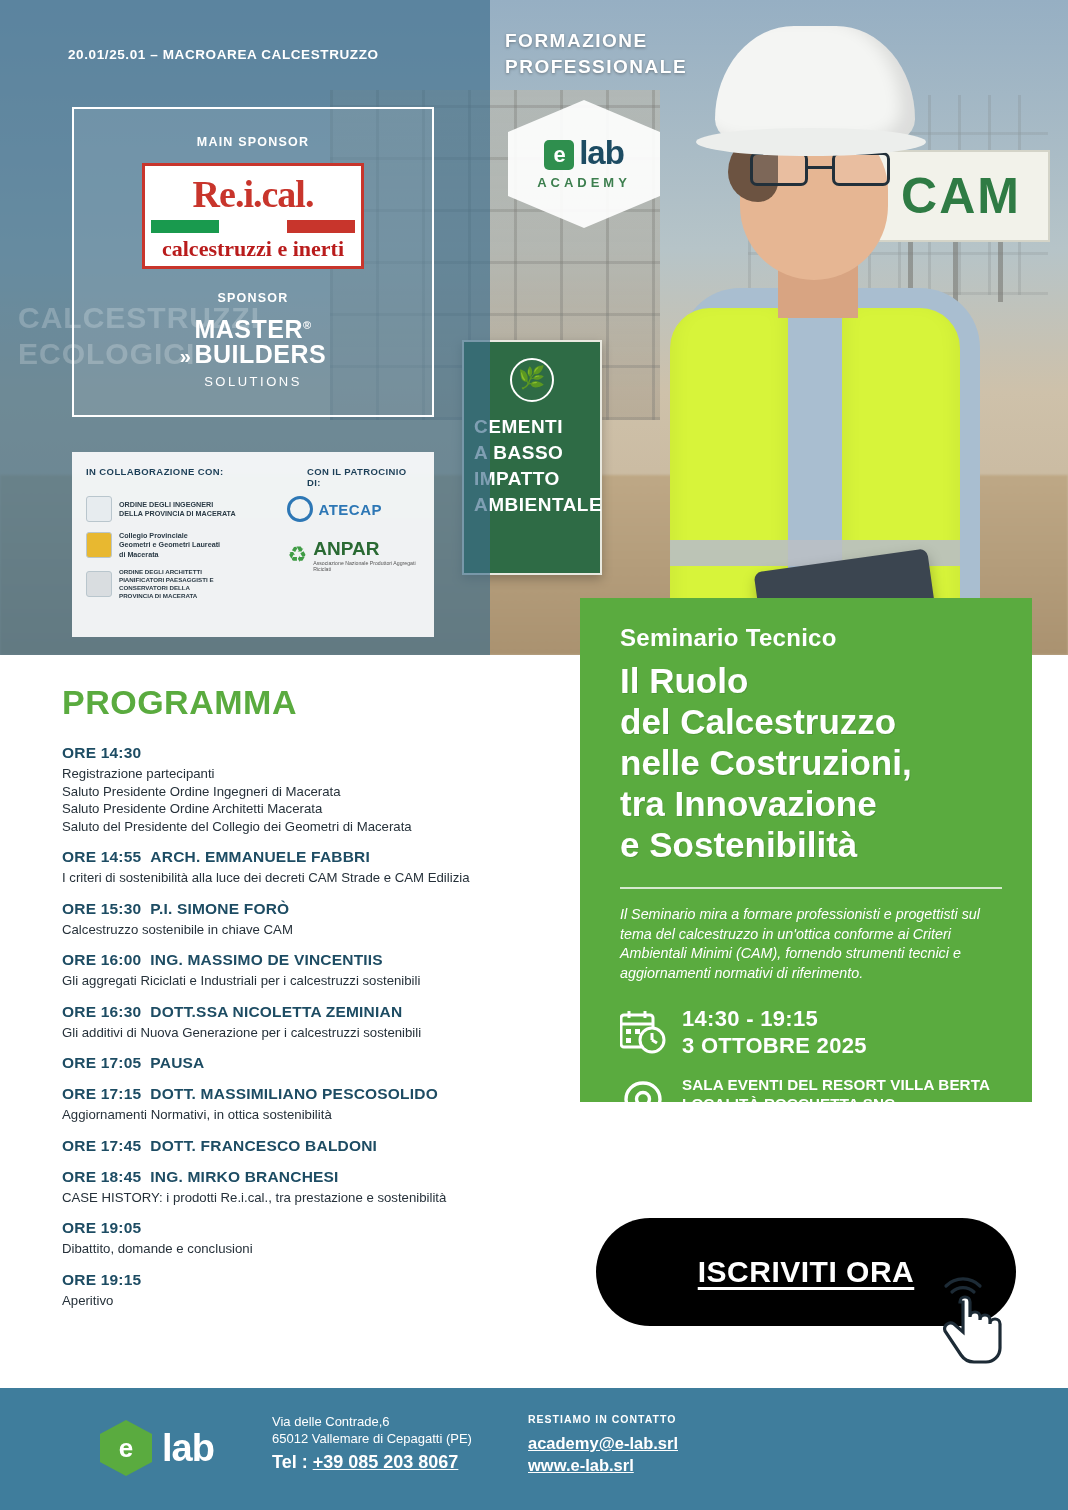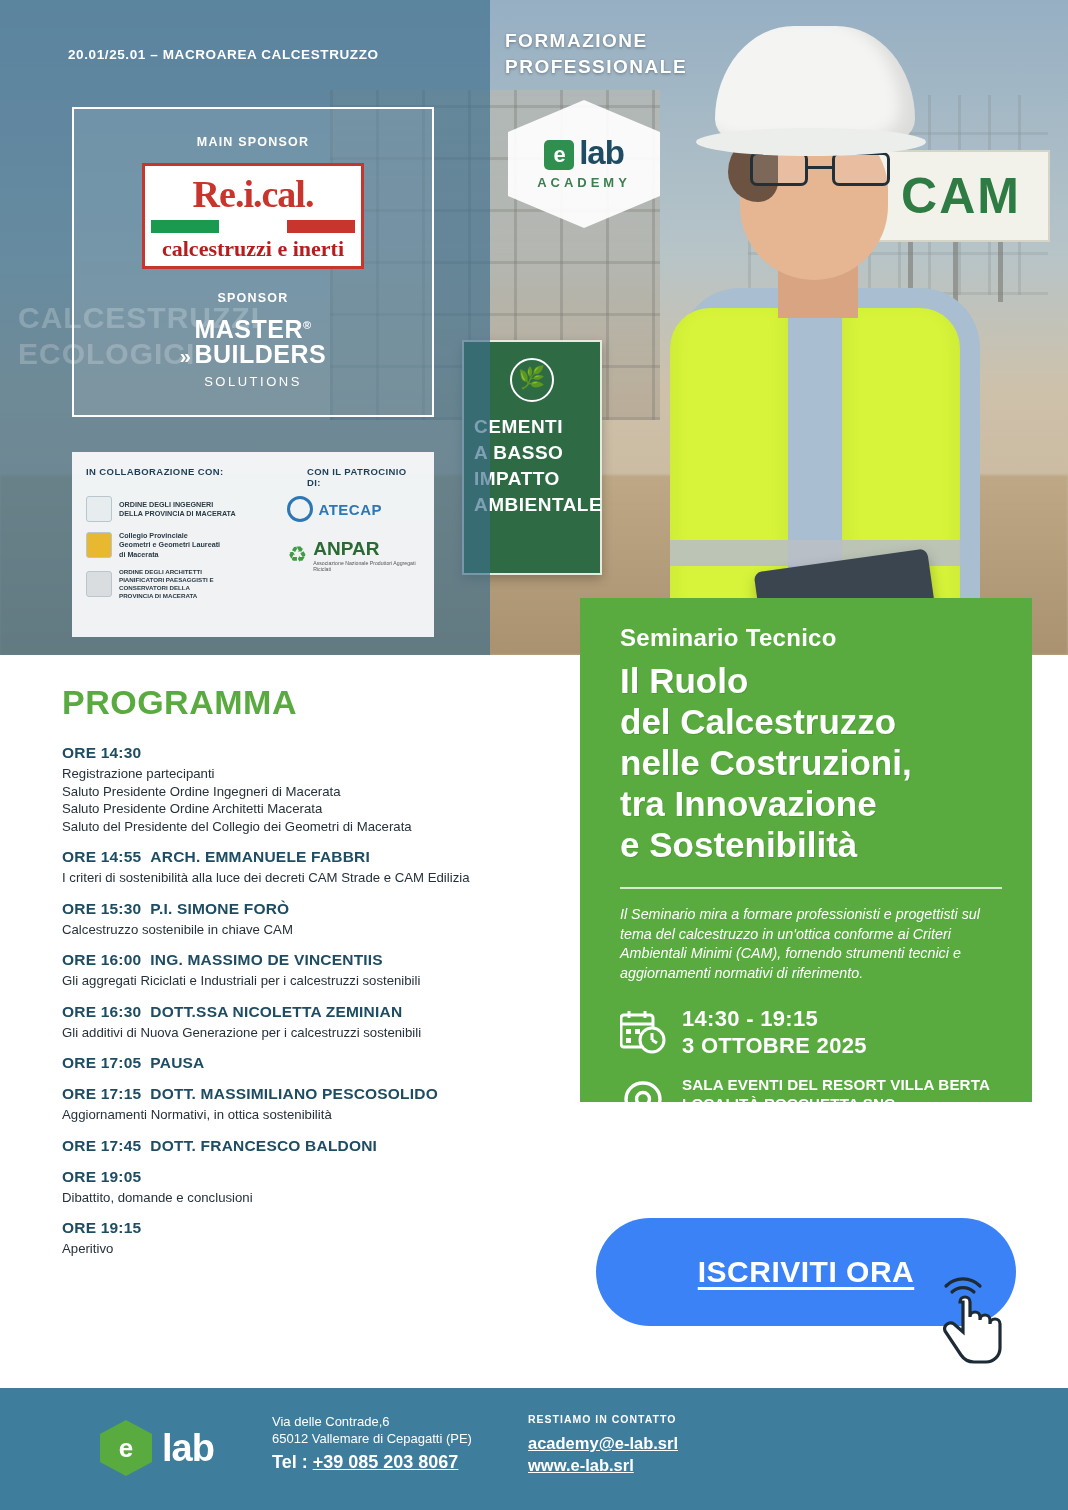--- a/index.html
+++ b/index.html
@@ -275,21 +275,21 @@
   .gc-info { margin-top: 22px; }
   .gc-row { display: flex; align-items: center; gap: 16px; margin-bottom: 16px; }
   .gc-ico { width: 46px; flex: 0 0 46px; text-align: center; }
   .gc-ico svg { display: block; margin: 0 auto; }
   .gc-time .l1, .gc-time .l2 { font-size: 22px; font-weight: 700; letter-spacing: .3px; line-height: 27px; }
   .gc-place div { font-size: 15.2px; font-weight: 700; line-height: 19px; letter-spacing: .1px; }
 
   
   .cta {
     position: absolute; left: 596px; top: 1218px; width: 420px; height: 108px;
-    background: #3b82f6; border-radius: 54px;
+    background: #000000; border-radius: 54px;
     display: flex; align-items: center; justify-content: center;
   }
   .cta span {
     color: #fff; font-size: 30px; font-weight: 700; letter-spacing: .5px;
     text-decoration: underline; text-underline-offset: 5px;
   }
   .cursor-hand {
     position: absolute; left: 922px; top: 1276px; width: 92px; height: 92px;
   }
 
@@ -472,20 +472,24 @@
       </div>
       <div class="slot">
         <div class="hd"><span class="t">ORE 17:05</span><span>PAUSA</span></div>
       </div>
       <div class="slot">
         <div class="hd"><span class="t">ORE 17:15</span><span>DOTT. MASSIMILIANO PESCOSOLIDO</span></div>
         <div class="ds" style="white-space: pre-line;">Aggiornamenti Normativi, in ottica sostenibilità</div>
       </div>
       <div class="slot">
         <div class="hd"><span class="t">ORE 17:45</span><span>DOTT. FRANCESCO BALDONI</span></div>
+      </div>
+      <div class="slot">
+        <div class="hd"><span class="t">ORE 18:45</span><span>ING. MIRKO BRANCHESI</span></div>
+        <div class="ds" style="white-space: pre-line;">CASE HISTORY: i prodotti Re.i.cal., tra prestazione e sostenibilità</div>
       </div>
       <div class="slot">
         <div class="hd"><span class="t">ORE 19:05</span></div>
         <div class="ds" style="white-space: pre-line;">Dibattito, domande e conclusioni</div>
       </div>
       <div class="slot">
         <div class="hd"><span class="t">ORE 19:15</span></div>
         <div class="ds" style="white-space: pre-line;">Aperitivo</div>
       </div>
     </div>

